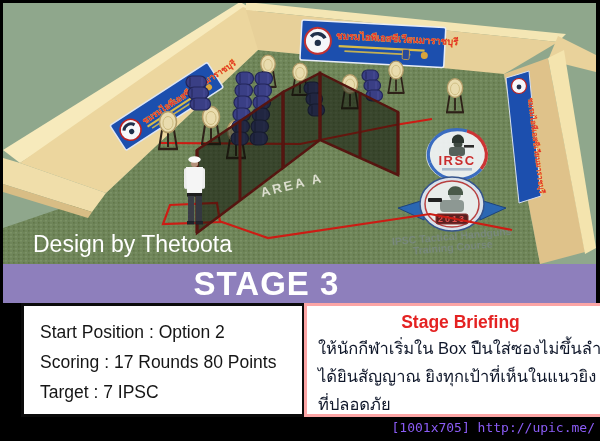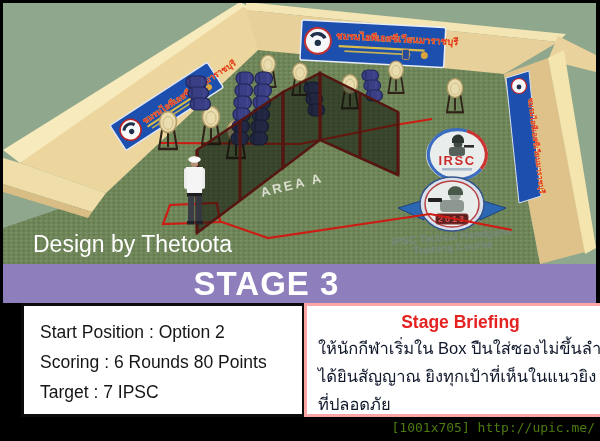--- a/index.html
+++ b/index.html
@@ -13,21 +13,21 @@
         transform:translateX(-33px);line-height:1;text-align:center;}
   .info{position:absolute;left:21px;top:303px;width:593px;height:114px;display:flex;}
   .info-left{width:283px;background:#fff;border:3px solid #0b0b0b;border-right-width:2px;
         box-sizing:border-box;padding:11px 0 0 16px;}
   .info-left .line{font-size:17.5px;color:#151515;line-height:30px;white-space:nowrap;}
   .info-right{flex:1;background:#fff;border:3px solid #fca5a5;border-left-width:3px;
         box-sizing:border-box;padding:4px 8px 0 11px;}
   .briefing-title{font-weight:bold;font-size:17.5px;text-align:center;line-height:24px;}
   .briefing-line{font-size:16.5px;color:#0f172a;line-height:28px;white-space:nowrap;}
   .footer{position:absolute;left:0;top:417px;width:600px;height:24px;background:#000;
-        color:#4d7c0f;font-family:"DejaVu Sans Mono",monospace;font-size:13px;
+        color:#8b5cf6;font-family:"DejaVu Sans Mono",monospace;font-size:13px;
         text-align:right;line-height:21px;padding-right:5px;box-sizing:border-box;}
 </style>
 </head>
 <body>
 
 <div class="page">
 
   <div class="render-wrap">
     <svg width="593" height="261" viewBox="3 3 593 261" xmlns="http://www.w3.org/2000/svg">
       <defs>
@@ -330,21 +330,21 @@
     </svg>
   </div>
 
   <div class="stage-band" style="background: rgb(142, 127, 188);">
     <span class="title">STAGE 3</span>
   </div>
 
   <div class="info">
     <div class="info-left">
       <div class="line">Start Position : Option 2</div>
-      <div class="line">Scoring : 6 Rounds 80 Points</div>
+      <div class="line">Scoring : 17 Rounds 80 Points</div>
       <div class="line">Target : 7 IPSC</div>
     </div>
     <div class="info-right">
       <div class="briefing-title" style="color: rgb(228, 34, 34);">Stage Briefing</div>
       <div class="briefing-line">ให้นักกีฬาเริ่มใน Box ปืนใส่ซองไม่ขึ้นลำ</div>
       <div class="briefing-line">ได้ยินสัญญาณ ยิงทุกเป้าที่เห็นในแนวยิง</div>
       <div class="briefing-line">ที่ปลอดภัย</div>
     </div>
   </div>
 

